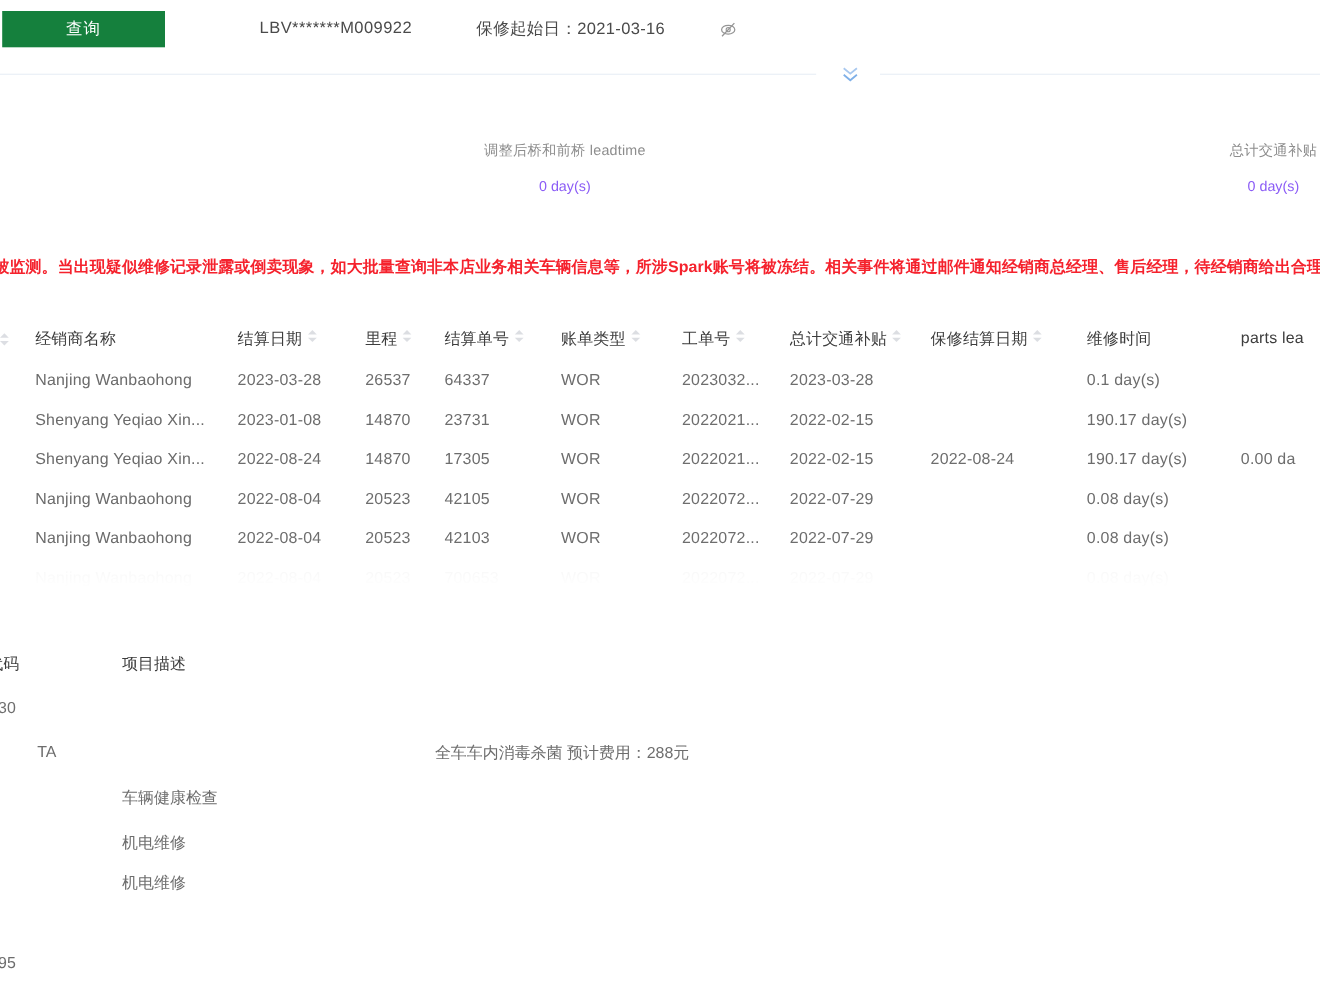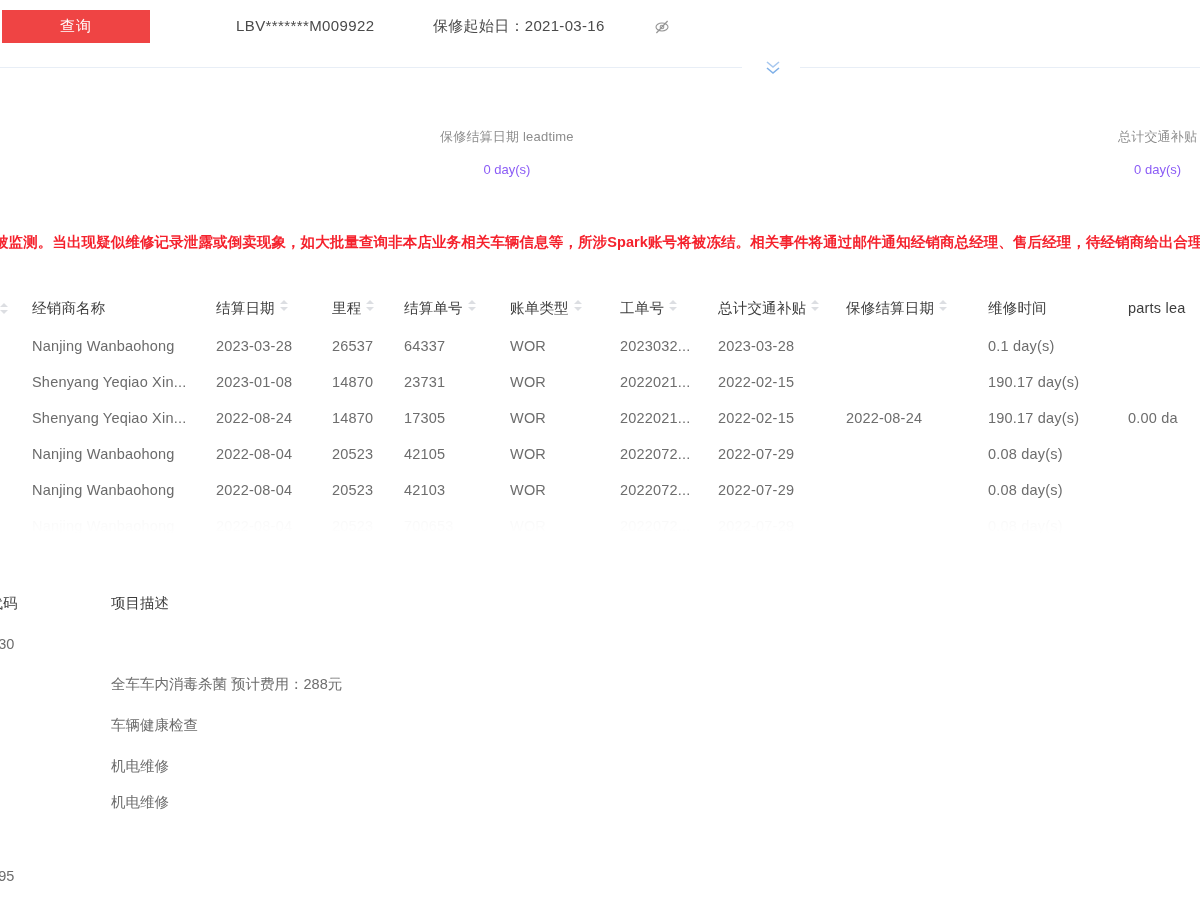--- a/index.html
+++ b/index.html
@@ -23,21 +23,21 @@
     width: 1200px;
     height: 52px;
     background: #ffffff;
   }
   .query-button {
     position: absolute;
     left: 2px;
     top: 10px;
     width: 148px;
     height: 33px;
-    background: #ef4444;
+    background: #15803d;
     color: #ffffff;
     font-size: 15px;
     letter-spacing: 1px;
     display: flex;
     align-items: center;
     justify-content: center;
     border: none;
     cursor: pointer;
     font-family: "Liberation Sans", "DejaVu Sans", sans-serif;
   }
@@ -261,21 +261,21 @@
     color: #6d6d6d;
     white-space: nowrap;
     overflow: hidden;
     box-sizing: border-box;
   }
   .it-header .it-cell { color: #3d3d3d; }
   .ic-code { width: 137px; margin-left: -26px; }
   .ic-desc { width: 800px; }
 
   .it-r0 { top: 41px; }
-  .it-r1 { top: 81px; }
+  .it-r1 { top: 81px; text-align: center; }
   .it-r2 { top: 122px; }
   .it-r3 { top: 163px; }
   .it-r4 { top: 199px; }
   .it-r5 { top: 236px; }
   .it-r6 { top: 273px; }
 </style>
 </head>
 <body>
 
 <div class="topbar">
@@ -297,21 +297,21 @@
   <div class="chevron-double-down">
     <svg viewBox="0 0 22 20" width="22" height="20">
       <polyline points="5,4 11,9 17,4" fill="none" stroke="#a8c8ef" stroke-width="1.6"></polyline>
       <polyline points="5,10 11,15 17,10" fill="none" stroke="#7fb0e8" stroke-width="1.6"></polyline>
     </svg>
   </div>
 </div>
 
 <div class="stats-area">
   <div class="stat-block sb0">
-    <div class="stat-label">保修结算日期 leadtime</div>
+    <div class="stat-label">调整后桥和前桥 leadtime</div>
     <div class="stat-value">0 day(s)</div>
   </div>
   <div class="stat-block sb1">
     <div class="stat-label">总计交通补贴</div>
     <div class="stat-value">0 day(s)</div>
   </div>
 </div>
 
 <div class="warning-strip">
   <div class="warning-text">被监测。当出现疑似维修记录泄露或倒卖现象，如大批量查询非本店业务相关车辆信息等，所涉Spark账号将被冻结。相关事件将通过邮件通知经销商总经理、售后经理，待经销商给出合理解释</div>

